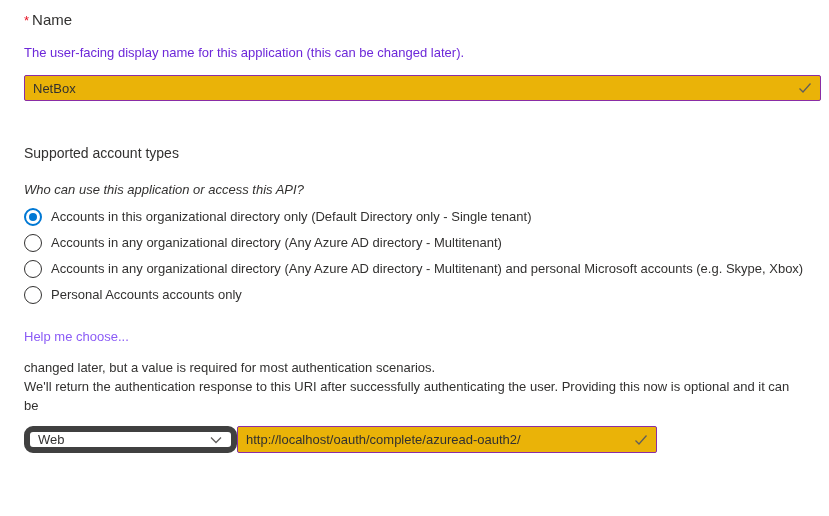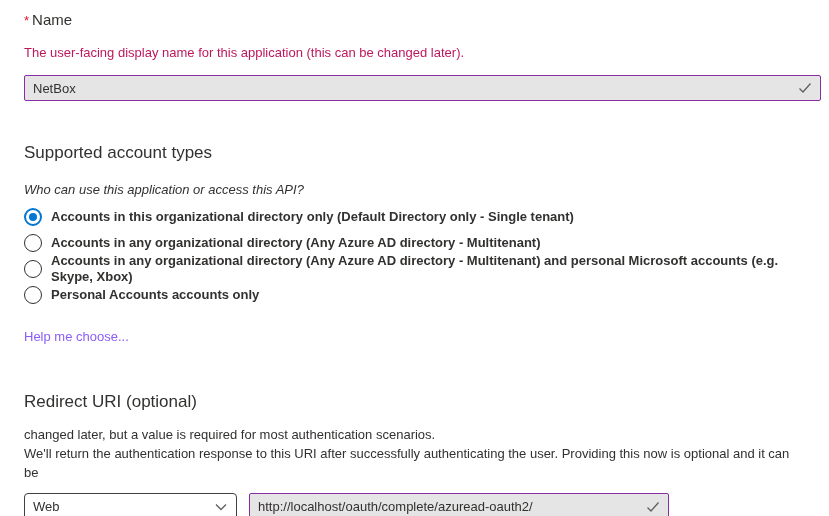--- a/index.html
+++ b/index.html
@@ -15,62 +15,61 @@
   
   .field-label {
     margin-top: 10px;
     font-size: 15px; line-height: 20px;
     color: #323130;
   }
   .required-marker { color: #e81123; margin-right: 3px; font-size: 13px; }
   .field-desc {
     margin-top: 14px;
     font-size: 13px; line-height: 16px;
-    color: #be185d;
+    color: #6d28d9;
   }
   .input-wrap {
     position: relative;
     margin-top: 14px;
     width: 797px; height: 26px;
   }
   .text-input {
     width: 100%; height: 100%;
     border: 1px solid #8a2da5;
     border-radius: 2px;
     padding: 0 28px 0 8px;
     font-family: "Liberation Sans", sans-serif;
     font-size: 13px;
     color: #323130;
     outline: none;
-    background: #e5e5e5;
+    background: #eab308;
   }
   .check-icon {
     position: absolute; right: 8px; top: 50%;
     transform: translateY(-50%);
     width: 16px; height: 16px;
     pointer-events: none;
   }
 
   
   .section-title {
     margin-top: 42px;
-    font-size: 17px; line-height: 20px;
+    font-size: 14px; line-height: 20px;
     font-weight: normal;
     color: #323130;
   }
   .question {
     margin-top: 19px;
     font-size: 13px; line-height: 16px; font-style: italic;
   }
   .radio-group { margin-top: 6px; }
   .radio-row {
     display: flex; align-items: center;
     height: 26px;
     cursor: pointer;
-    font-weight: bold;
   }
   .radio-outer {
     flex: 0 0 auto;
     width: 18px; height: 18px;
     border: 1px solid #323130;
     border-radius: 50%;
     position: relative;
     background: #ffffff;
   }
   .radio-row.selected .radio-outer { border: 2px solid #0078d4; }
@@ -104,37 +103,36 @@
     color: #323130;
   }
   .para span { display: block; }
   .uri-row {
     margin-top: 11px;
     display: flex; align-items: center;
   }
   .select-wrap {
     position: relative;
     width: 213px; height: 27px;
-    border: 1px solid #404040;
-    border-radius: 4px;
+    border: 6px solid #404040;
+    border-radius: 9px;
     background: #ffffff;
     display: flex; align-items: center;
     padding: 0 28px 0 8px;
     font-size: 13px;
     cursor: pointer;
   }
   .chevron-icon {
     position: absolute; right: 8px; top: 50%;
     transform: translateY(-50%);
     width: 14px; height: 14px;
     pointer-events: none;
   }
   .uri-input-wrap {
     position: relative;
-    margin-left: 12px;
     width: 420px; height: 27px;
   }
 </style>
 </head>
 <body>
 
 <div class="form">
 
   
   <div class="field-label">
@@ -167,21 +165,20 @@
     </div>
     <div class="radio-row">
       <span class="radio-outer"></span>
       <span class="radio-label">Personal Accounts accounts only</span>
     </div>
   </div>
 
   <a class="help-link" href="#">Help me choose...</a>
 
   
-  <div class="section-title redirect">Redirect URI (optional)</div>
   <div class="para">
     <span>changed later, but a value is required for most authentication scenarios.</span>
     <span>We'll return the authentication response to this URI after successfully authenticating the user. Providing this now is optional and it can be</span>
   </div>
 
   <div class="uri-row">
     <div class="select-wrap">
       <span>Web</span>
       <svg class="chevron-icon" viewBox="0 0 14 14">
         <path d="M2 4.5 L7 9.5 L12 4.5" fill="none" stroke="#605e5c" stroke-width="1.3"></path>

